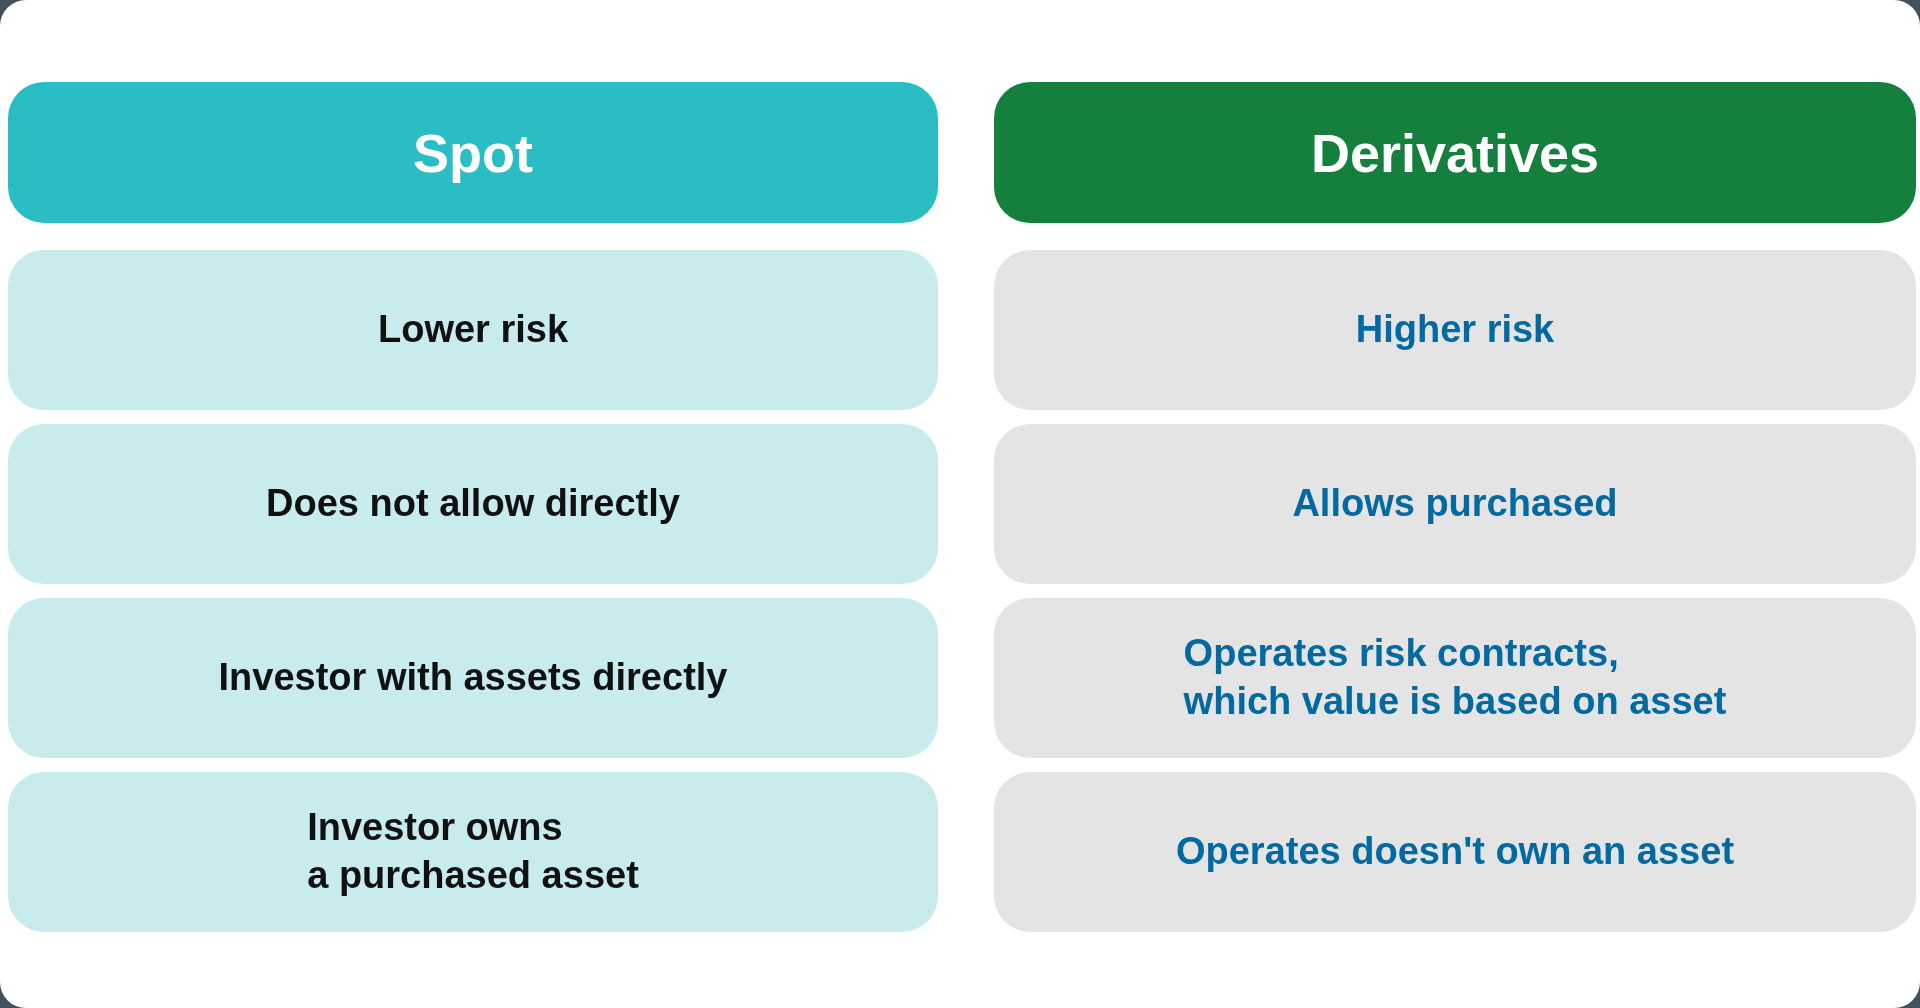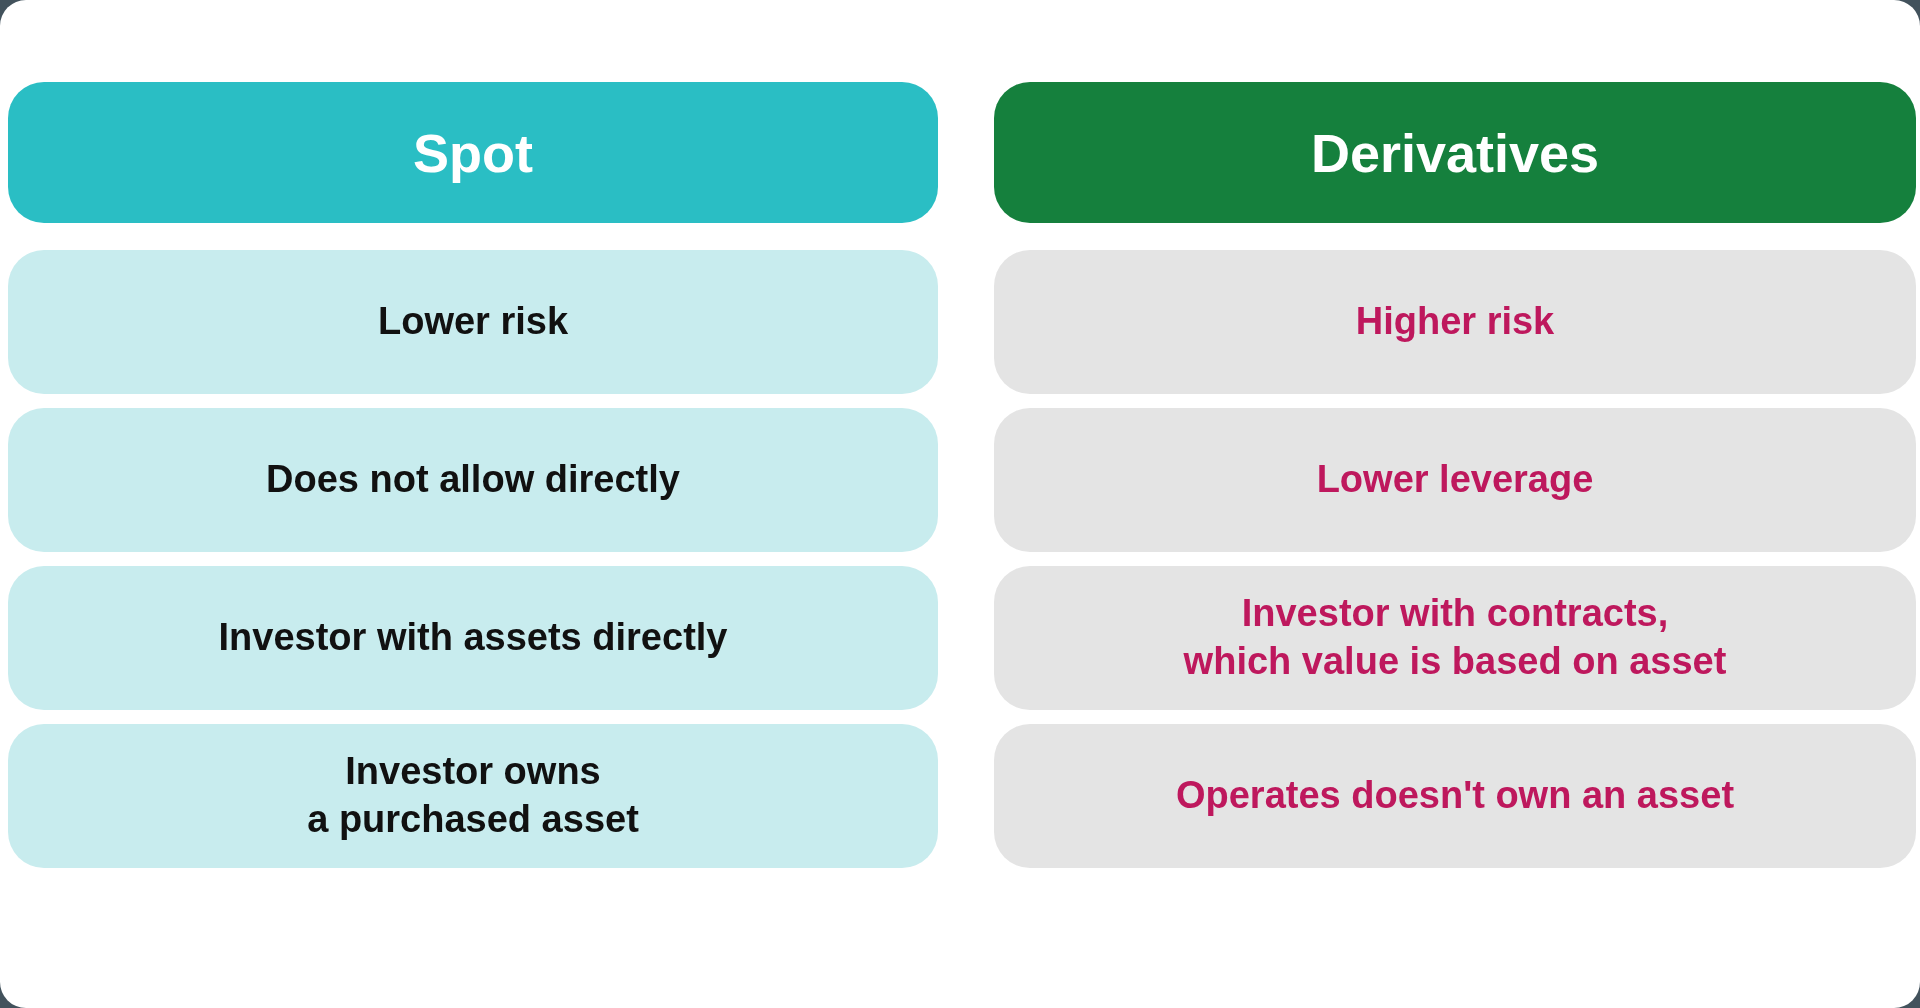--- a/index.html
+++ b/index.html
@@ -40,60 +40,60 @@
     justify-content: center;
     font-size: 54px;
     font-weight: 700;
     letter-spacing: 0px;
     color: #FFFFFF;
     margin-bottom: 27px;
   }
   .header.spot { background: #2ABEC4; }
   .header.derivatives { background: #15803d; }
   .row {
-    height: 144px;
+    height: 160px;
     border-radius: 36px;
     display: flex;
     align-items: center;
     justify-content: center;
-    text-align: center;
+    text-align: left;
     font-size: 38px;
     font-weight: 700;
     line-height: 1.26;
     white-space: pre-line;
     margin-bottom: 14px;
   }
   .row:last-child { margin-bottom: 0; }
   .column.spot .row {
     background: #C8ECEE;
     color: #111111;
   }
   .column.derivatives .row {
     background: #E4E4E4;
-    color: #be185d;
+    color: #0369a1;
   }
 </style>
 </head>
 <body>
 
 <div class="card">
   <div class="grid">
 
     <div class="column spot">
       <div class="header spot">Spot</div>
       <div class="row">Lower risk</div>
       <div class="row">Does not allow directly</div>
       <div class="row">Investor with assets directly</div>
       <div class="row">Investor owns
 a purchased asset</div>
     </div>
 
     <div class="column derivatives">
       <div class="header derivatives">Derivatives</div>
       <div class="row">Higher risk</div>
-      <div class="row">Lower leverage</div>
-      <div class="row">Investor with contracts,
+      <div class="row">Allows purchased</div>
+      <div class="row">Operates risk contracts,
 which value is based on asset</div>
       <div class="row">Operates doesn't own an asset</div>
     </div>
 
   </div>
 </div>
 
 </body></html>

